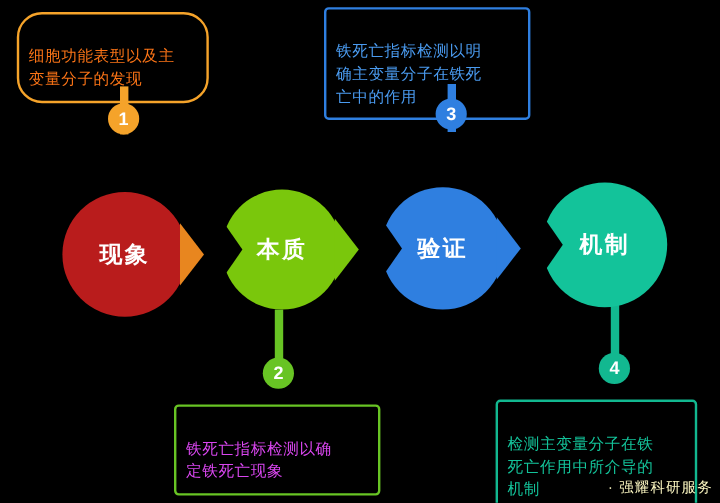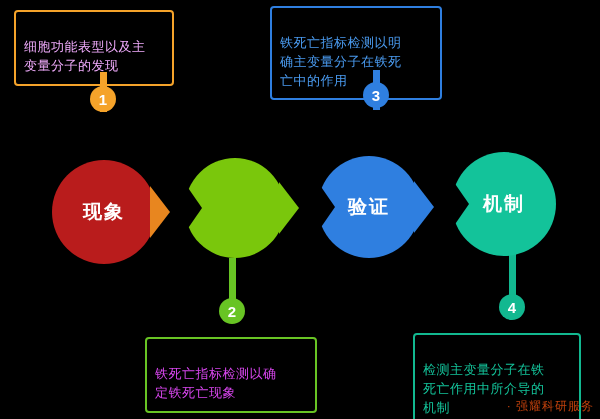--- a/index.html
+++ b/index.html
@@ -25,21 +25,21 @@
     box-sizing: border-box;
     background: #000000;
     border: 2px solid #ffffff;
     border-radius: 4px;
     padding: 7px 8px 8px 8px;
     font-size: 13px;
     line-height: 1.45;
     letter-spacing: 0.5px;
     white-space: pre-line;
   }
-  .callout-1 { left: 14px;  top: 10px;  width: 160px; border-color: #f5a32a; color: #f0abfc; }
+  .callout-1 { left: 14px;  top: 10px;  width: 160px; border-color: #f5a32a; color: #f97316; border-radius: 21px; }
   .callout-3 { left: 270px; top: 6px;   width: 172px; border-color: #2f7fe0; color: #4a9bf0; }
   .callout-2 { left: 145px; top: 337px; width: 172px; border-color: #68c424; color: #d946ef; }
   .callout-4 { left: 413px; top: 333px; width: 168px; border-color: #12b890; color: #13c39a; }
 
   
   .bubble {
     position: absolute;
     width: 26px;
     height: 26px;
     border-radius: 50%;
@@ -114,21 +114,21 @@
     border-bottom: 26px solid transparent;
     border-left: 18px solid #000000;
     z-index: 4;
   }
 
   
   .watermark {
     position: absolute;
     right: 6px;
     bottom: 4px;
-    color: #c2410c;
+    color: #fef9c3;
     font-size: 12px;
     letter-spacing: 1px;
     z-index: 6;
   }
 </style>
 </head>
 <body>
 
 <div id="stage">
 
@@ -169,20 +169,21 @@
     <span>4</span>
   </div>
 
   <div class="node node-1">
     <span class="notch"></span>
     <span class="nlabel">现象</span>
   </div>
   <div class="node node-2">
     <span class="cut"></span>
     <span class="notch"></span>
+    <span class="nlabel">本质</span>
   </div>
   <div class="node node-3">
     <span class="cut"></span>
     <span class="notch"></span>
     <span class="nlabel">验证</span>
   </div>
   <div class="node node-4">
     <span class="cut"></span>
     <span class="nlabel">机制</span>
   </div>

